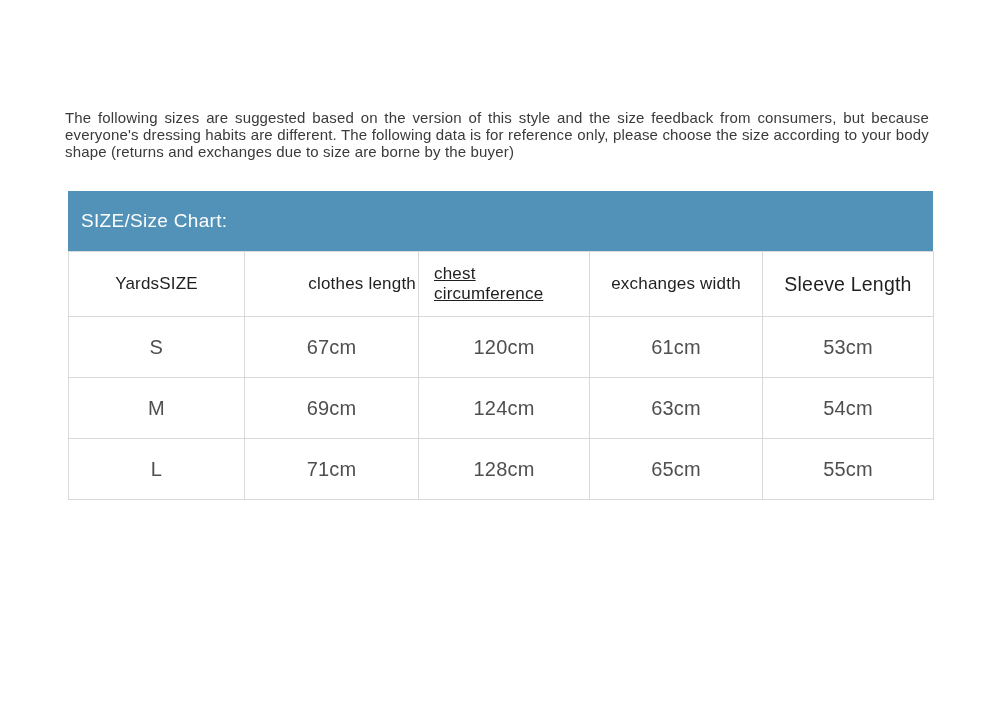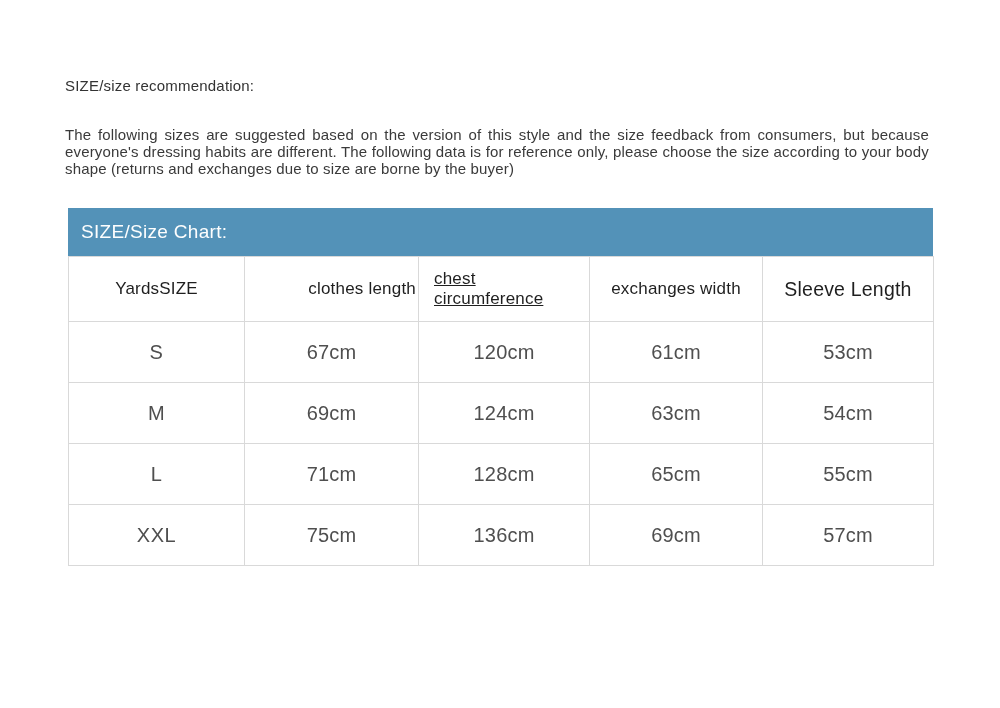--- a/index.html
+++ b/index.html
@@ -29,21 +29,21 @@
     width: 864px;
     font-size: 15px;
     line-height: 17px;
     letter-spacing: 0.15px;
     text-align: justify;
     color: var(--body-text, #3a3a3a);
   }
   .chart-header {
     margin: 31px 0 0 3px;
     width: 865px;
-    height: 48px;
+    height: 60px;
     box-sizing: border-box;
     background: var(--header-bar-bg, #5392b8);
     color: var(--header-bar-text, #fdfefe);
     display: flex;
     align-items: center;
     padding-left: 13px;
     font-size: 19px;
     letter-spacing: 0.3px;
   }
   table.size-table {
@@ -82,21 +82,20 @@
     color: var(--table-cell-text, #4f4f4f);
     letter-spacing: 0.2px;
   }
   tbody td.size-col { letter-spacing: 0.5px; }
 </style>
 </head>
 <body>
 
 <div class="page">
 
-  <h2 class="section-title">SIZE/size recommendation:</h2>
 
   <p class="description">The following sizes are suggested based on the version of this style and the size feedback from consumers, but because everyone's dressing habits are different. The following data is for reference only, please choose the size according to your body shape (returns and exchanges due to size are borne by the buyer)</p>
 
   <div class="chart-header">
     <span>SIZE/Size Chart:</span>
   </div>
 
   <table class="size-table">
     <colgroup>
       <col class="c0">
@@ -129,23 +128,16 @@
         <td>63cm</td>
         <td>54cm</td>
       </tr>
       <tr>
         <td class="size-col">L</td>
         <td>71cm</td>
         <td>128cm</td>
         <td>65cm</td>
         <td>55cm</td>
       </tr>
-      <tr>
-        <td class="size-col">XXL</td>
-        <td>75cm</td>
-        <td>136cm</td>
-        <td>69cm</td>
-        <td>57cm</td>
-      </tr>
     </tbody>
   </table>
 
 </div>
 
 </body></html>

